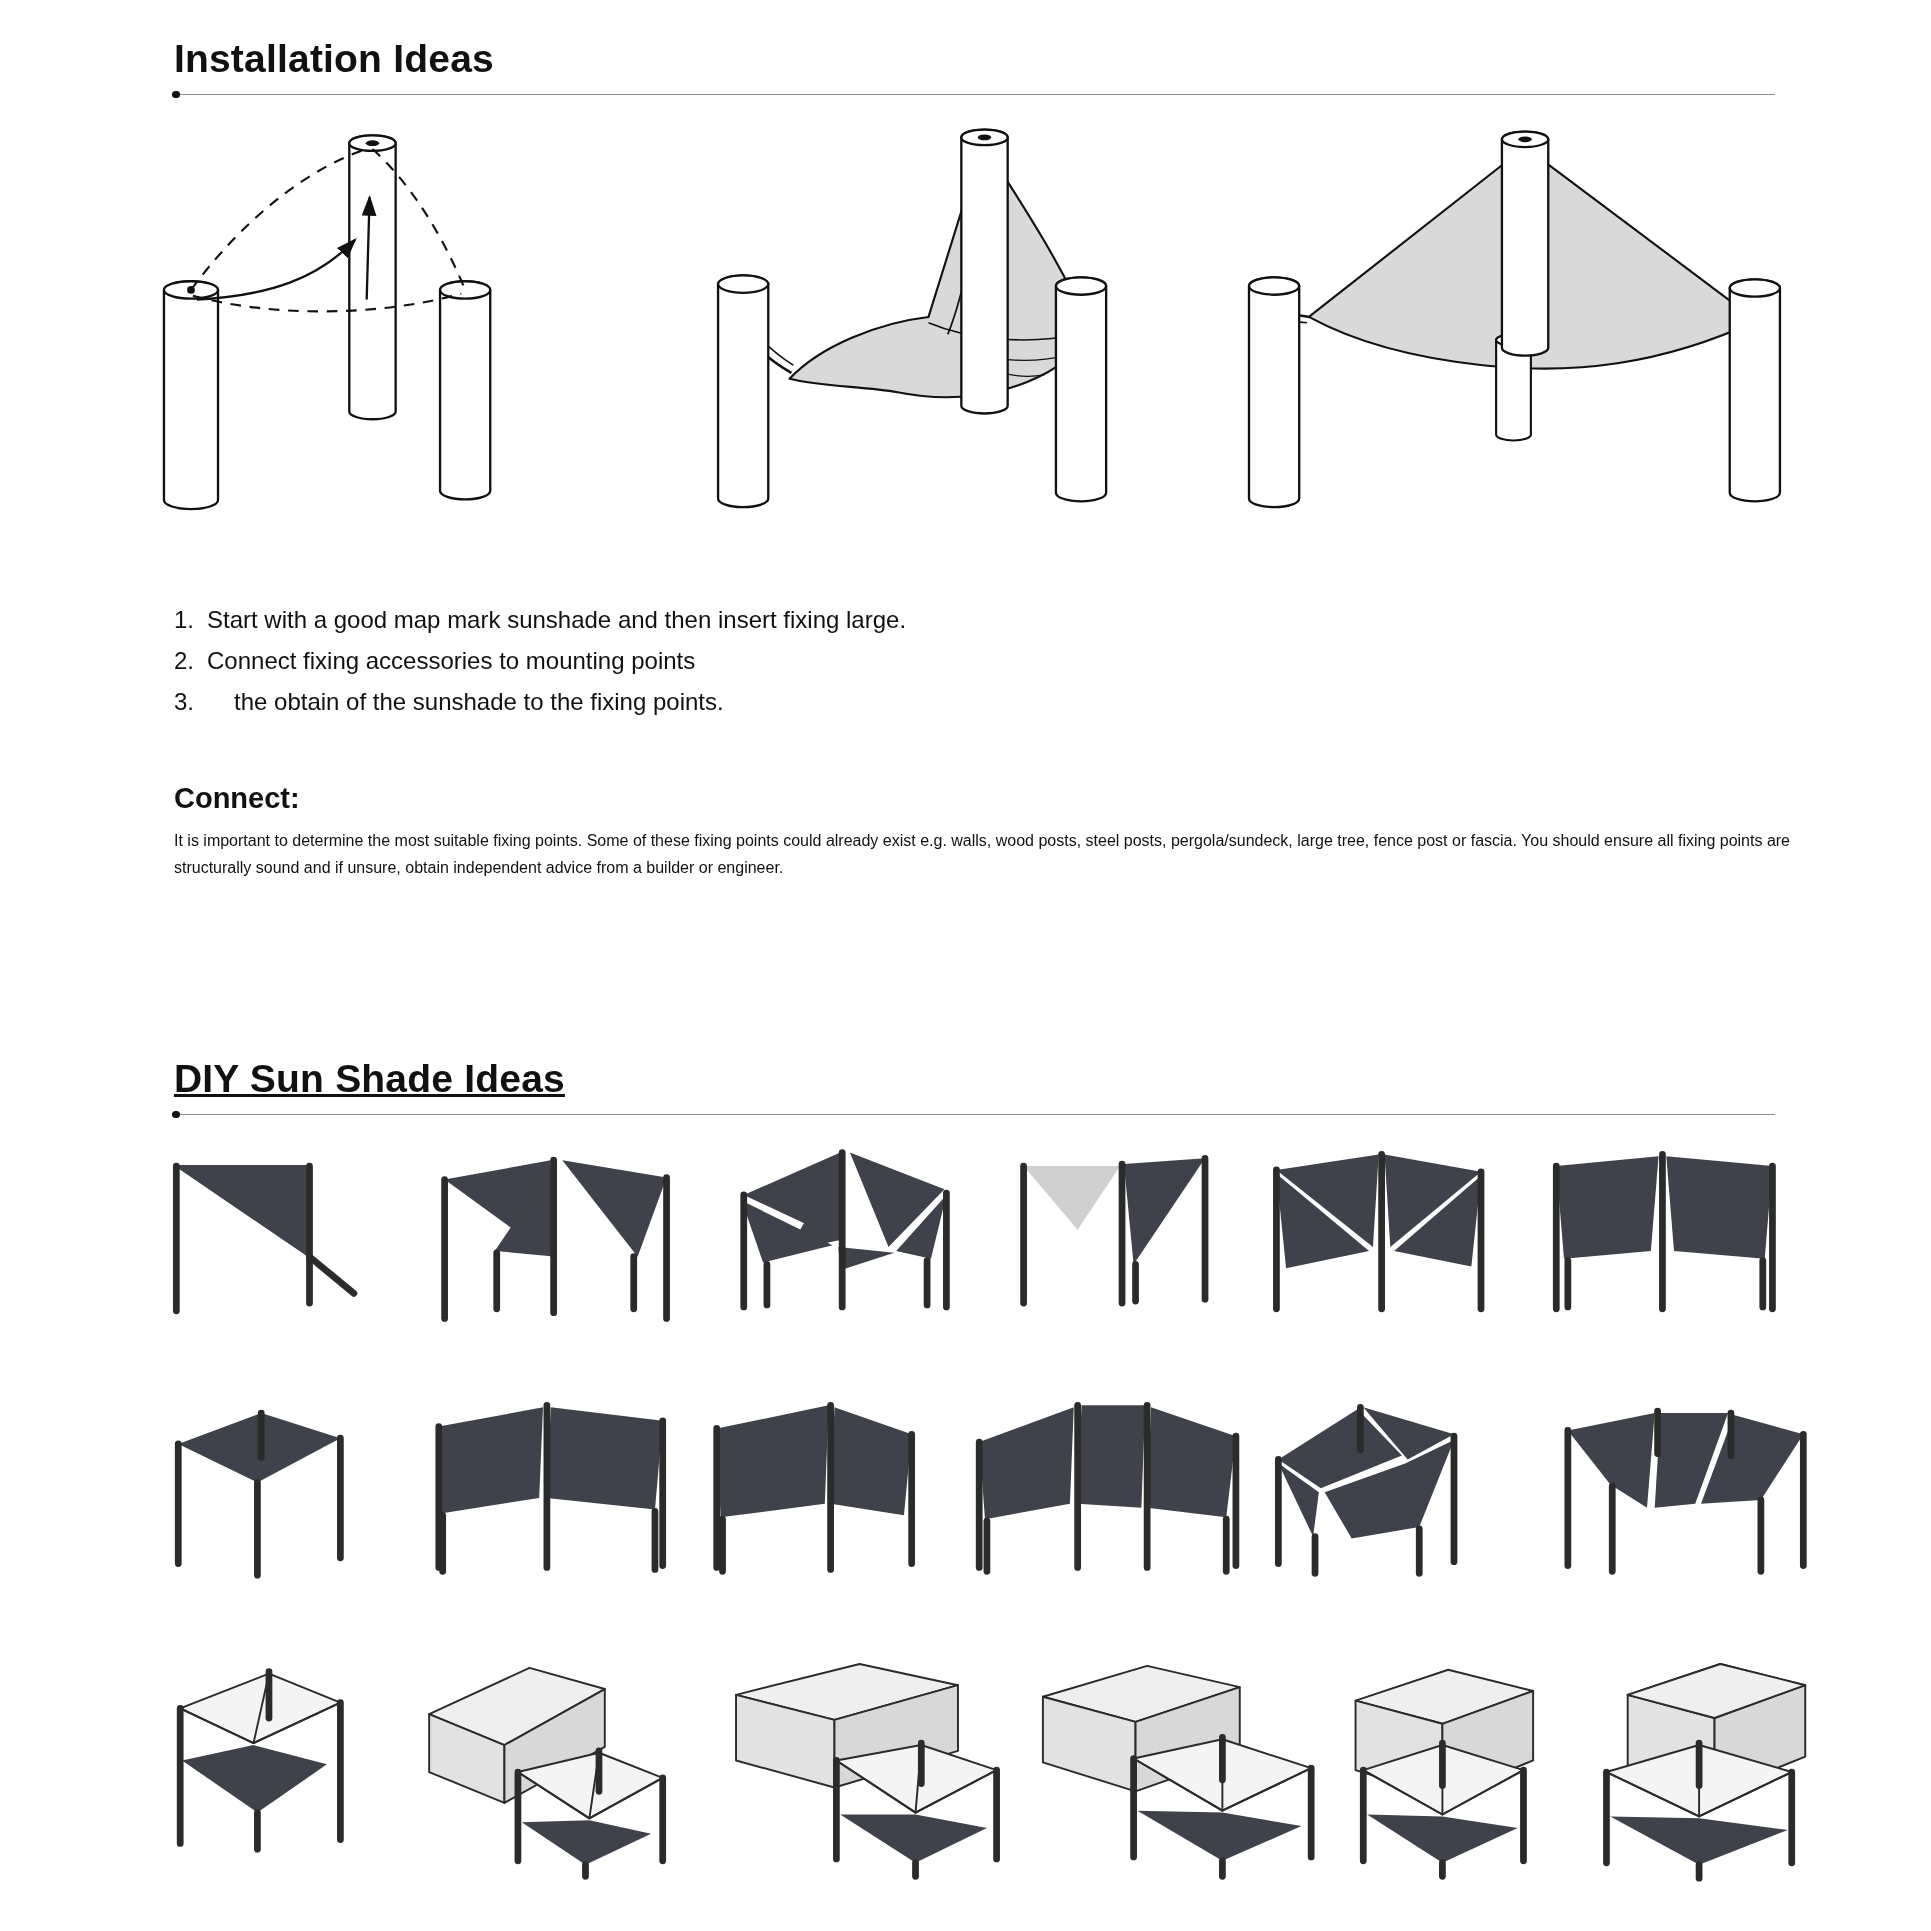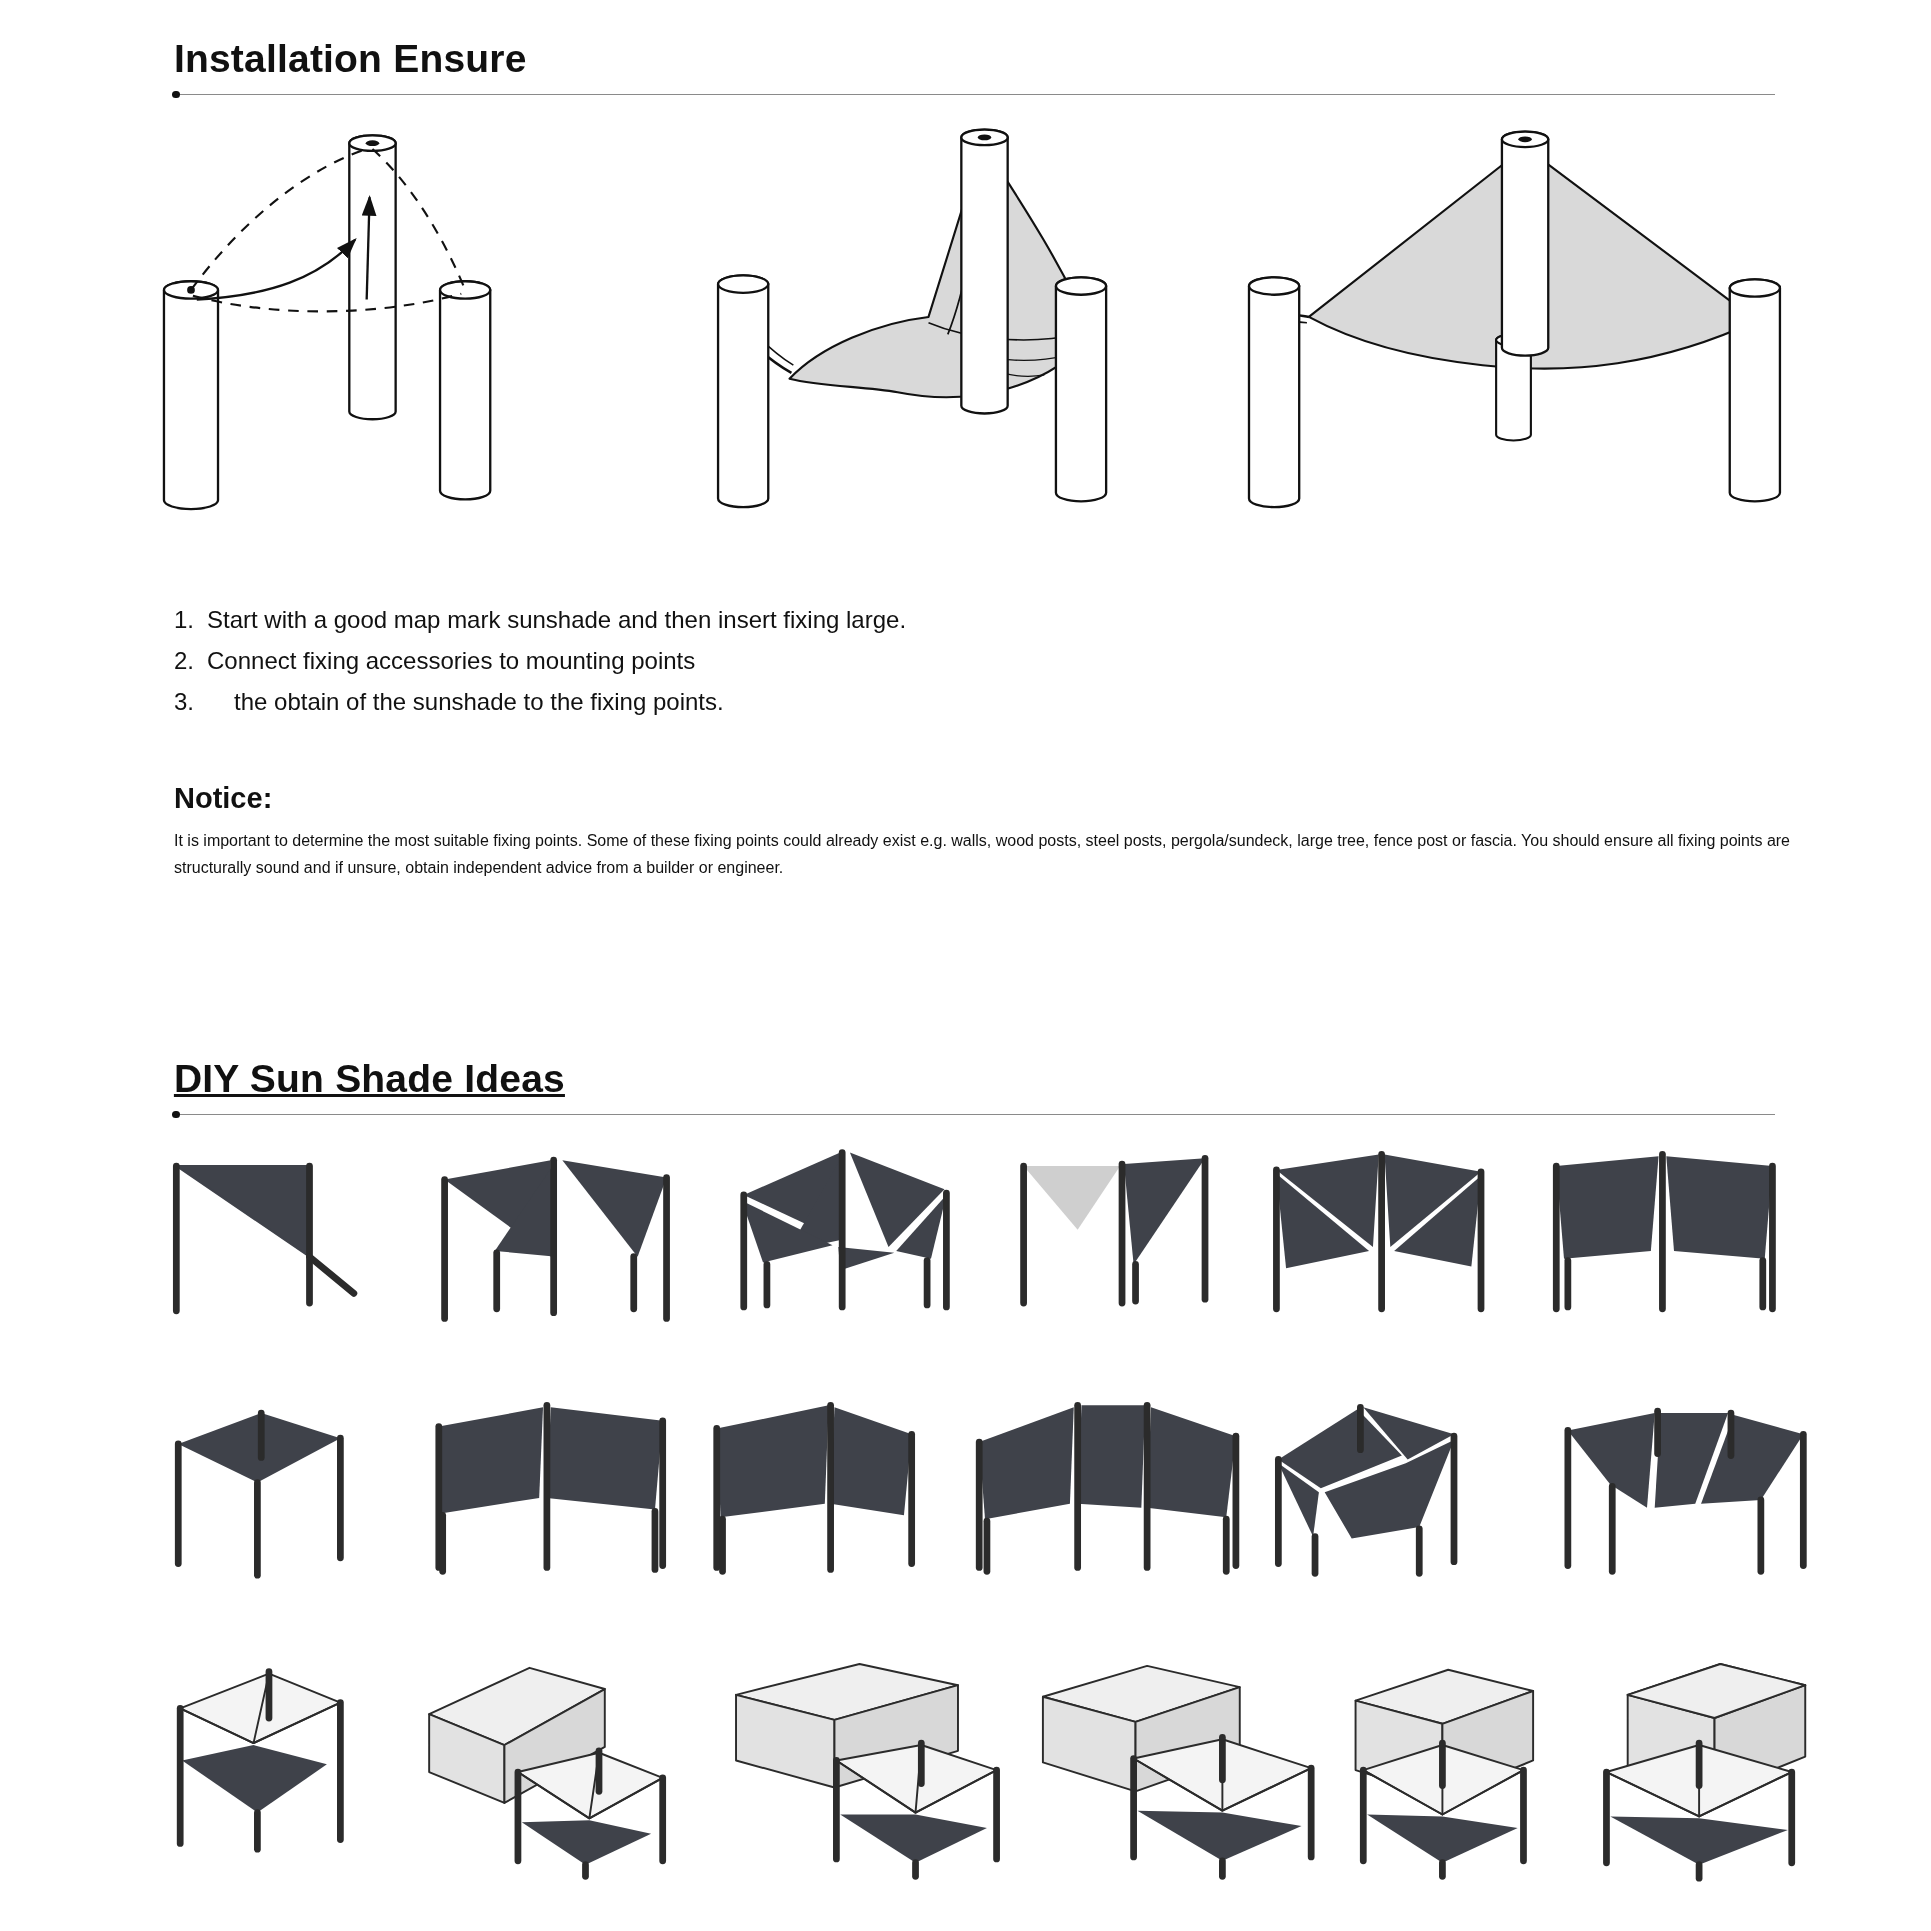--- a/index.html
+++ b/index.html
@@ -117,21 +117,21 @@
     height: 772px;
   }
   svg { display: block; }
 </style>
 </head>
 <body>
 
 <div class="page">
 
   <div class="section-head" style="top:37px;">
-    <h1 class="section-title">Installation Ensure</h1>
+    <h1 class="section-title">Installation Ideas</h1>
     <div class="rule-wrap">
       <div class="rule"></div>
       <div class="rule-dot"></div>
     </div>
   </div>
 
   <div class="diagrams">
     <svg width="1699" height="454" viewBox="0 0 1760 470">
       <defs>
         <marker id="arrh" markerWidth="10" markerHeight="10" refX="8" refY="3.2" orient="auto">
@@ -238,21 +238,21 @@
     </div>
     <div class="step">
       <span class="step-num">3.</span>
       <span class="step-text">
         <span class="cont">the obtain of the sunshade to the fixing points.</span>
       </span>
     </div>
   </div>
 
   <div class="notice">
-    <div class="notice-title">Notice:</div>
+    <div class="notice-title">Connect:</div>
     <div class="notice-body">It is important to determine the most suitable fixing points. Some of these fixing points could already exist e.g. walls, wood posts, steel posts, pergola/sundeck, large tree, fence post or fascia. You should ensure all fixing points are structurally sound and if unsure, obtain independent advice from a builder or engineer.</div>
   </div>
 
   <div class="section-head" style="top:1057px;text-decoration:underline;">
     <h1 class="section-title">DIY Sun Shade Ideas</h1>
     <div class="rule-wrap">
       <div class="rule"></div>
       <div class="rule-dot"></div>
     </div>
   </div>

